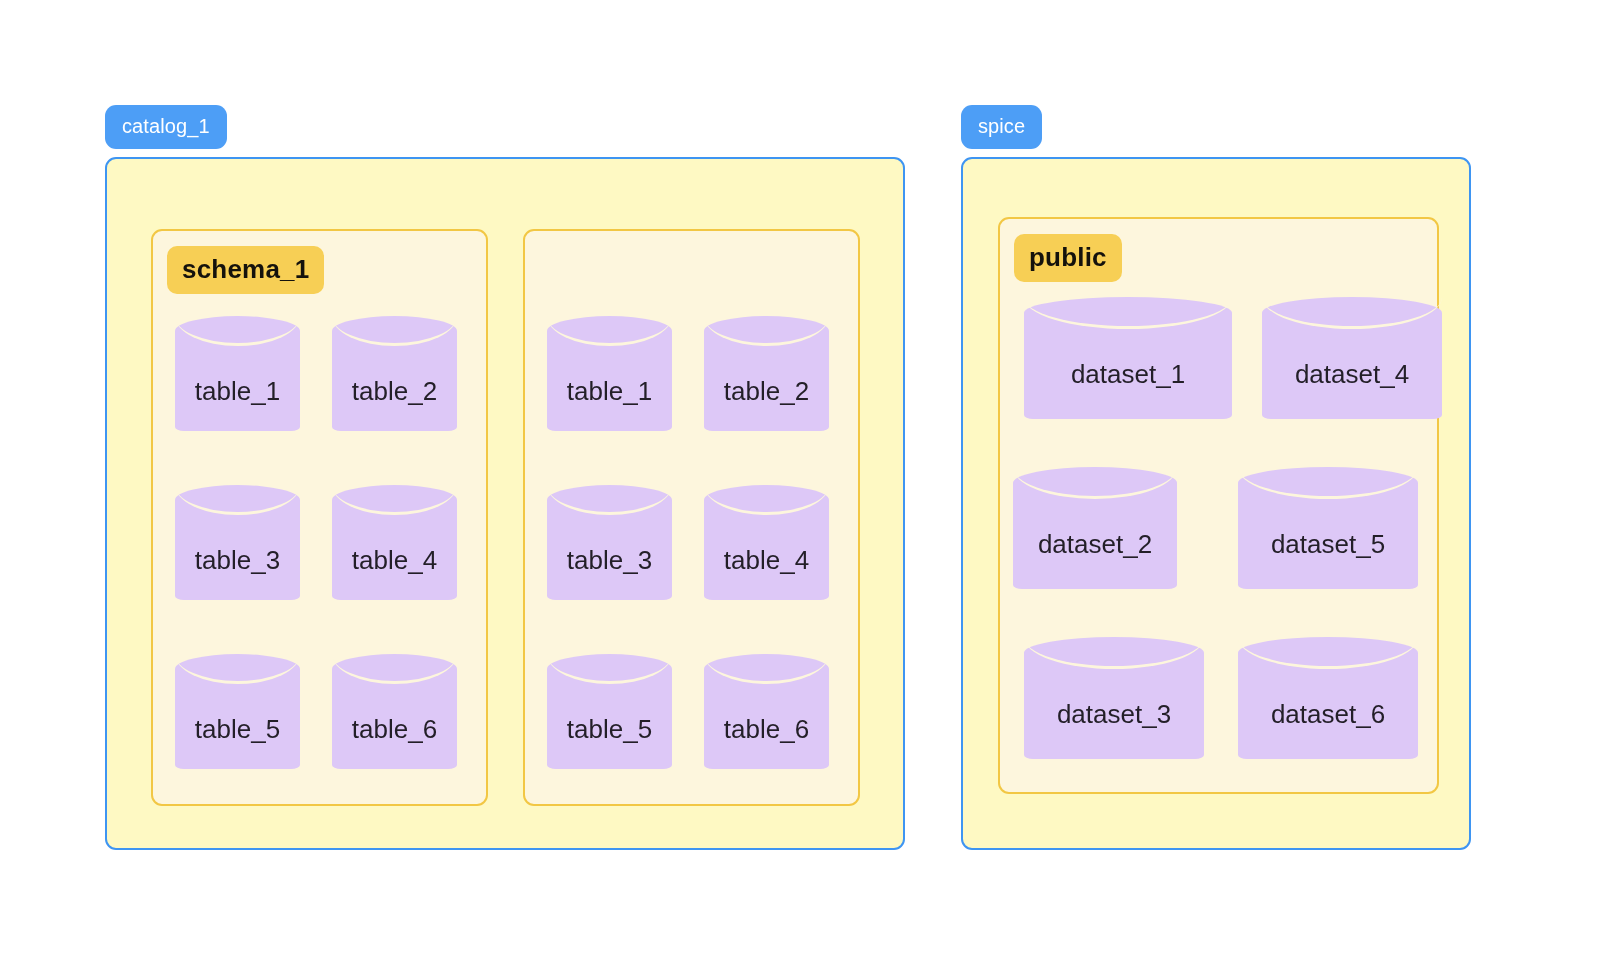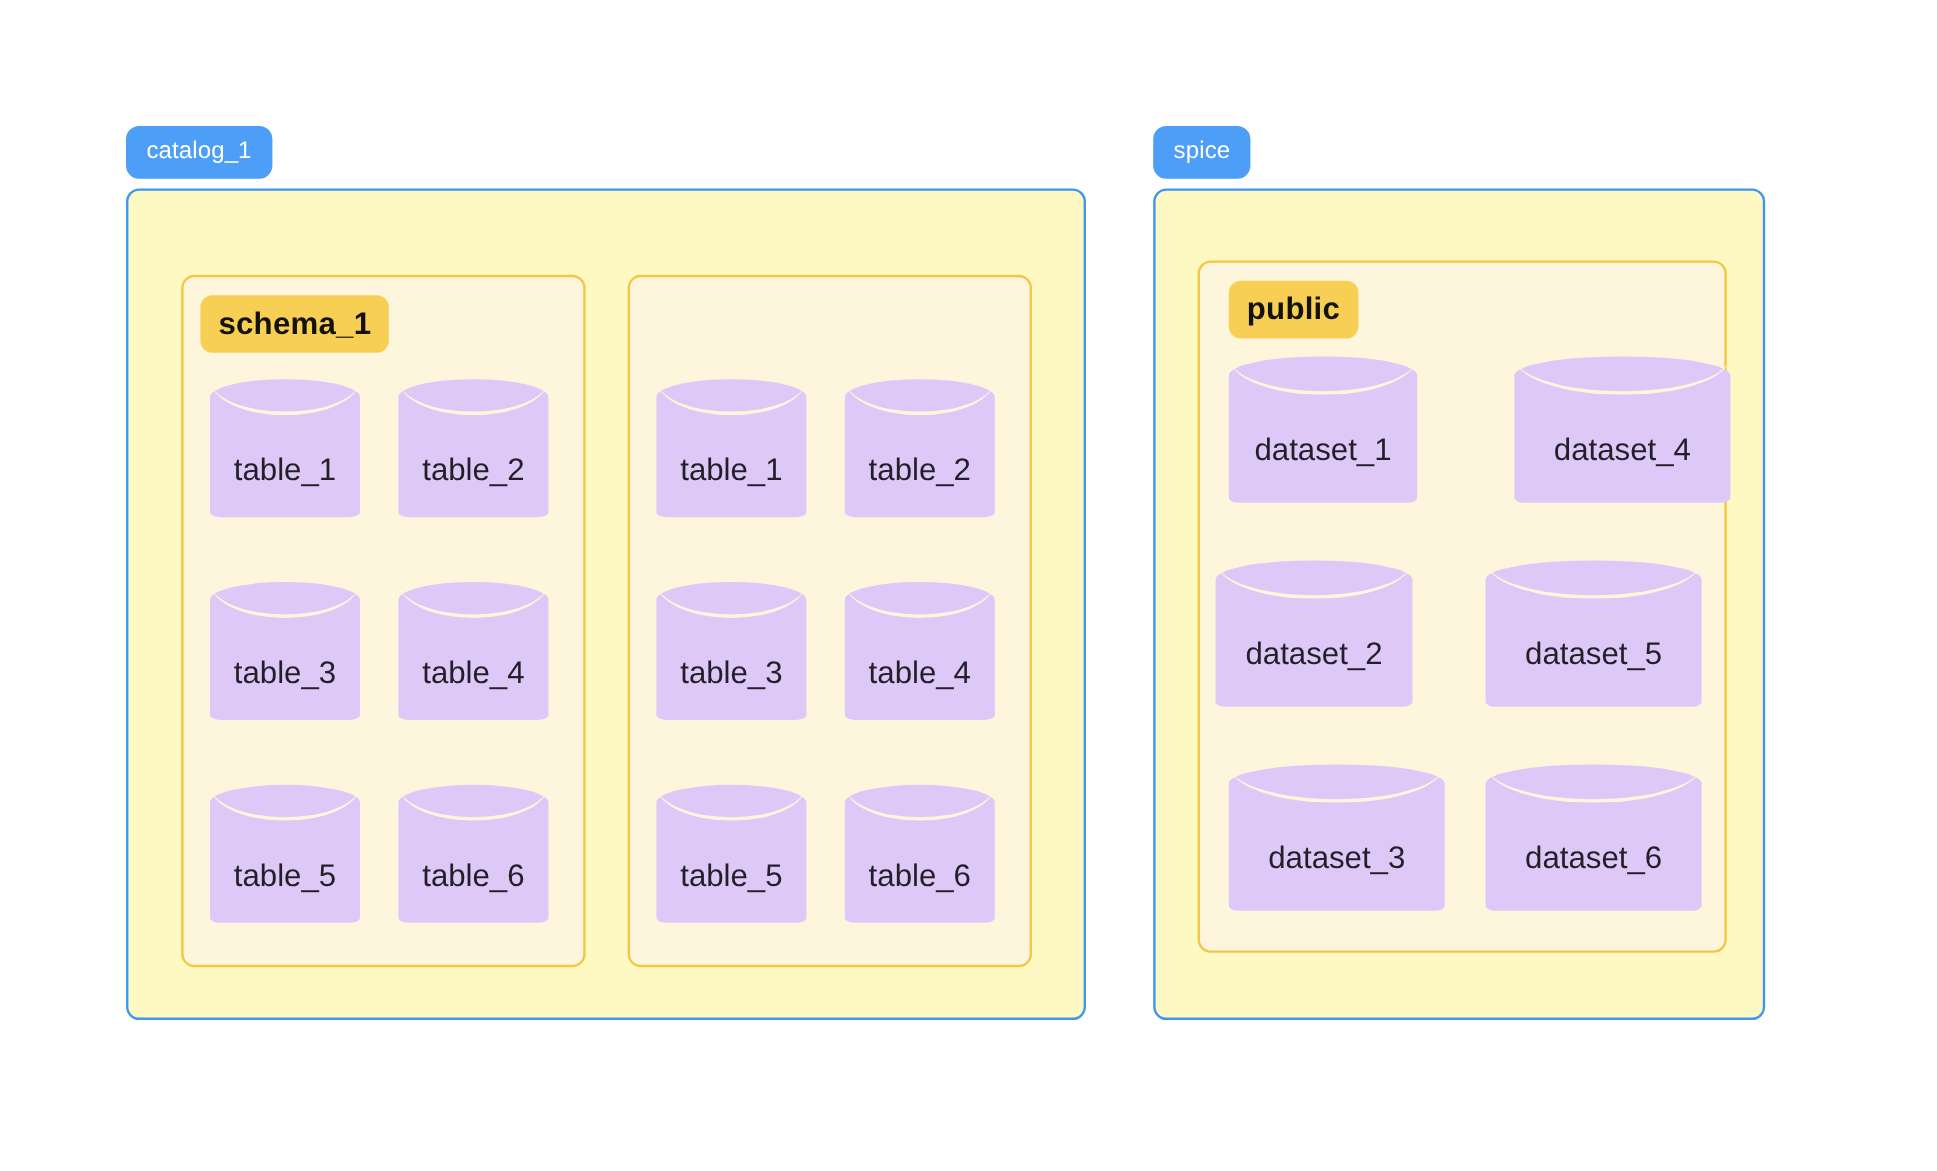--- a/index.html
+++ b/index.html
@@ -177,23 +177,23 @@
 
     </div>
   </div>
 
   <div class="catalog-group" style="left:961px; top:105px; width:510px; height:745px;">
     <div class="catalog-pill">spice</div>
 
     <div class="catalog-box" style="top:52px; width:510px; height:693px;">
 
       <div class="schema-box" style="left:35px; top:58px; width:441px; height:577px;">
-        <div class="schema-pill" style="left:24px; top:15px;">public</div>
-
-        <div class="cyl" style="left:24px; top:78px; width:157px; height:122px;">
+        <div class="schema-pill" style="left:14px; top:15px;">public</div>
+
+        <div class="cyl" style="left:24px; top:78px; width:208px; height:122px;">
           <span class="cyl-top"></span>
           <span class="cyl-label" style="top:64px;">dataset_1</span>
         </div>
         <div class="cyl" style="left:238px; top:78px; width:180px; height:122px;margin-left:24px;">
           <span class="cyl-top"></span>
           <span class="cyl-label" style="top:64px;">dataset_4</span>
         </div>
 
         <div class="cyl" style="left:13px; top:248px; width:164px; height:122px;">
           <span class="cyl-top"></span>

